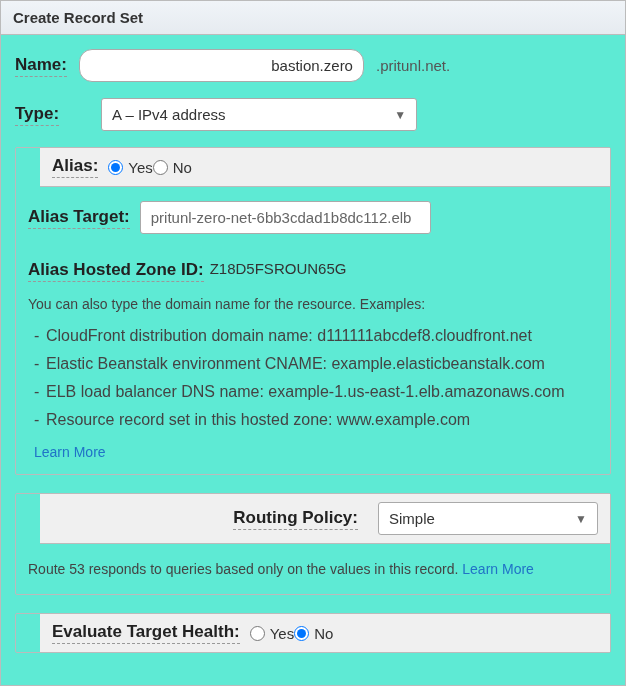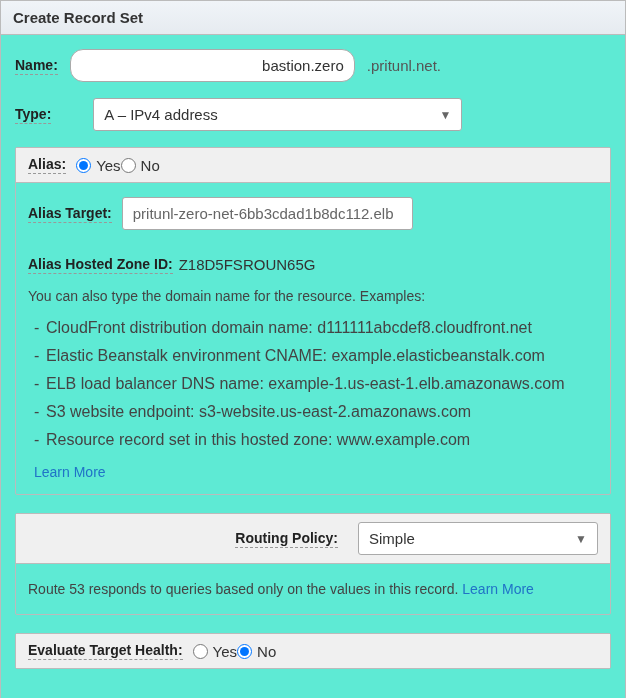--- a/index.html
+++ b/index.html
@@ -30,21 +30,21 @@
       padding: 14px 14px;
     }
     .form-row {
       display: flex;
       align-items: center;
       margin-bottom: 16px;
       gap: 12px;
     }
     .label {
       font-weight: bold;
-      font-size: 14px;
+      font-size: 17px;
       color: #222;
       border-bottom: 1px dashed #999;
       padding-bottom: 1px;
     }
     .name-input {
       width: 285px;
       padding: 7px 10px;
       border: 1px solid #aaa;
       border-radius: 13px;
       font-size: 15px;
@@ -52,50 +52,51 @@
       color: #333;
     }
     .suffix {
       font-size: 15px;
       color: #555;
     }
     .type-row .label {
       margin-right: 30px;
     }
     .select {
-      width: 369px;
+      width: 316px;
       padding: 7px 10px;
       border: 1px solid #aaa;
       border-radius: 3px;
       font-size: 15px;
       background: #fff;
       position: relative;
       display: flex;
       justify-content: space-between;
       align-items: center;
     }
     .select-small {
-      width: 240px;
+      width: 220px;
     }
     .select .caret {
       font-size: 12px;
       color: #666;
     }
     .sub-panel {
       border: 1px solid #bbb;
       border-radius: 2px;
       margin-bottom: 18px;
     }
     .sub-panel-header {
       background: #f0f0f0;
       border-bottom: 1px solid #bbb;
       padding: 8px 12px;
       display: flex;
       align-items: center;
       gap: 10px;
+      margin-left: 24px;
     }
     .sub-panel-body {
       padding: 14px 12px;
     }
     .radio-group {
       display: flex;
       align-items: center;
     }
     .radio-opt {
       display: flex;
@@ -218,21 +219,20 @@
         </div>
         <div class="hosted-zone-row">
           <span class="label">Alias Hosted Zone ID:</span>
           <span>Z18D5FSROUN65G</span>
         </div>
         <div class="help-text">You can also type the domain name for the resource. Examples:</div>
         <ul class="help-list">
           <li>CloudFront distribution domain name: d111111abcdef8.cloudfront.net</li>
           <li>Elastic Beanstalk environment CNAME: example.elasticbeanstalk.com</li>
           <li>ELB load balancer DNS name: example-1.us-east-1.elb.amazonaws.com</li>
-          <li>S3 website endpoint: s3-website.us-east-2.amazonaws.com</li>
           <li>Resource record set in this hosted zone: www.example.com</li>
         </ul>
         <a class="learn-more">Learn More</a>
       </div>
     </div>
 
     <div class="sub-panel">
       <div class="sub-panel-header routing-header">
         <span class="label">Routing Policy:</span>
         <div class="select select-small">

